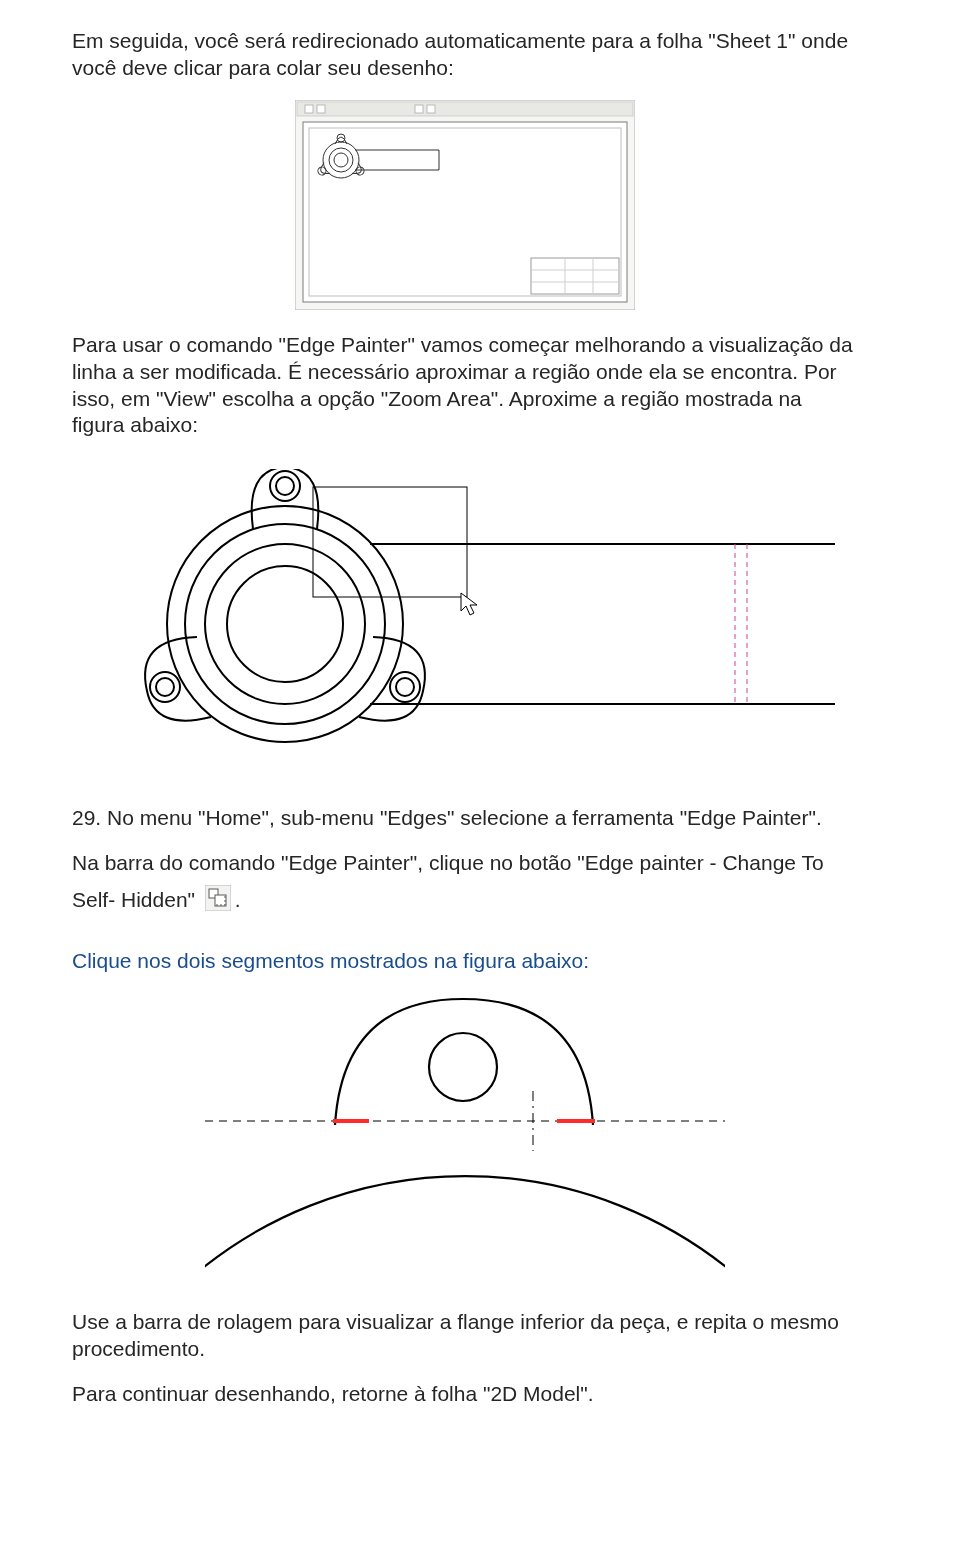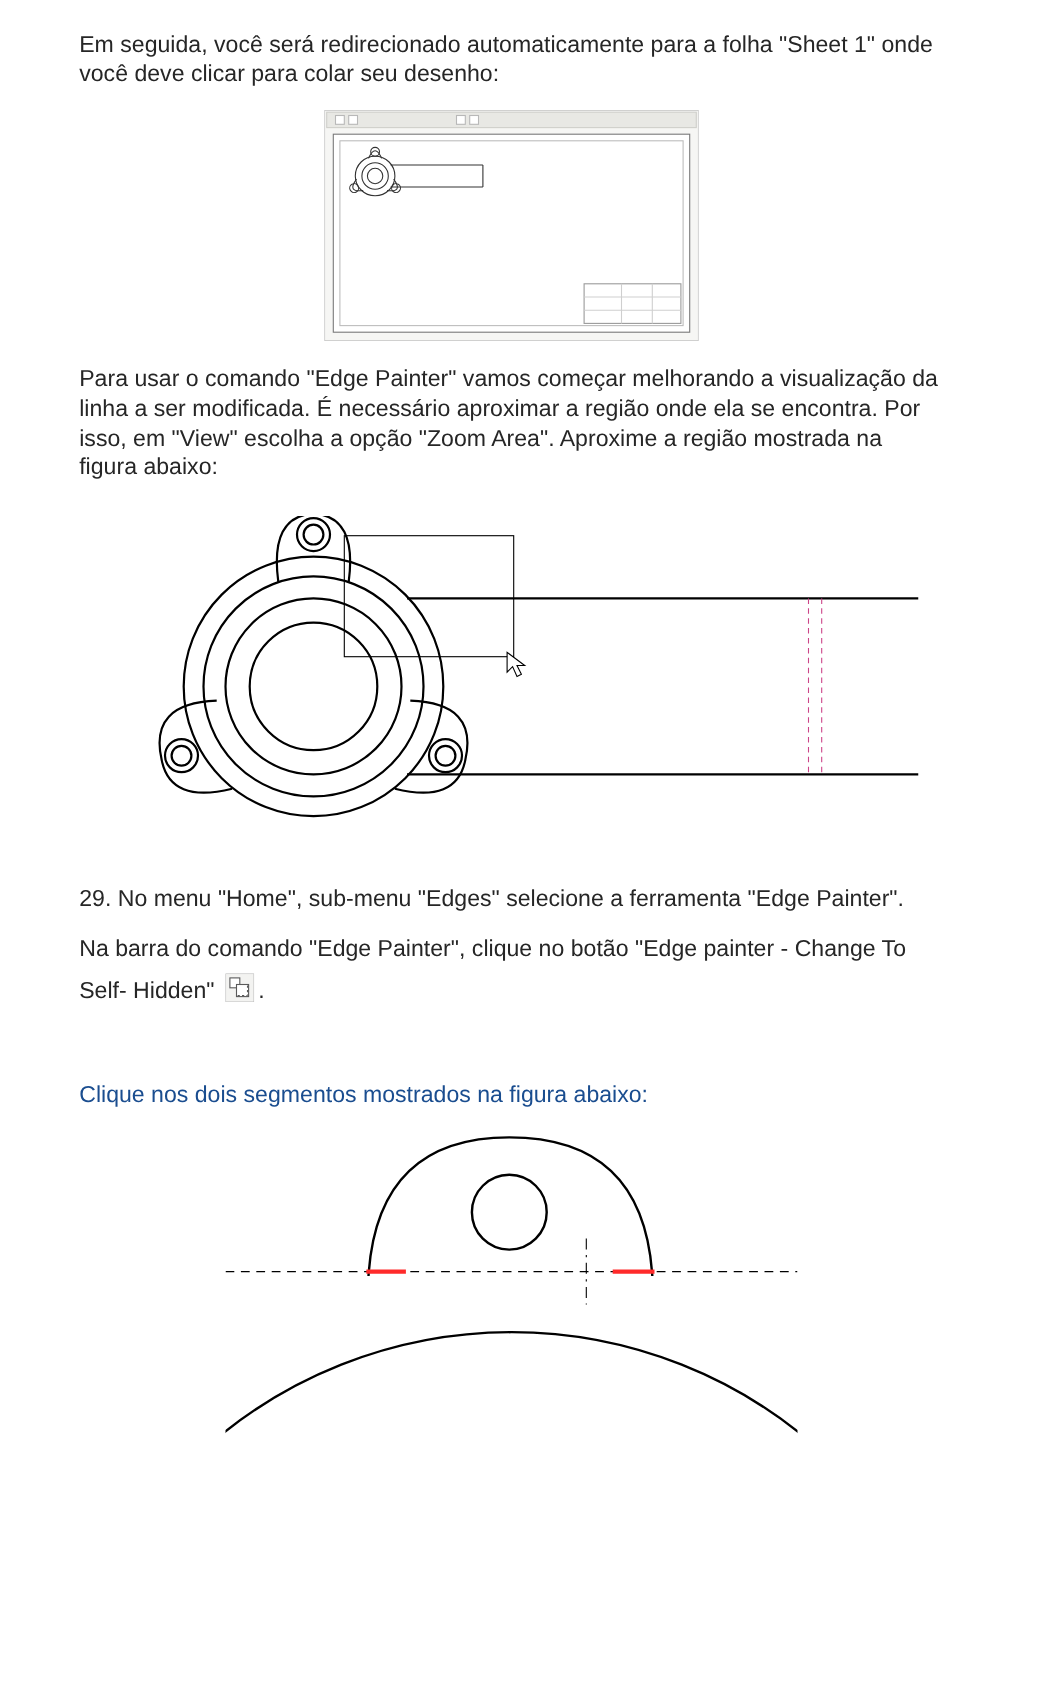--- a/index.html
+++ b/index.html
@@ -13,21 +13,21 @@
   .page {
     width: 929px;
     padding: 28px 72px 40px 72px;
     box-sizing: border-box;
   }
   p {
     margin: 0 0 8px 0;
     font-size: 21px;
     line-height: 1.28;
   }
-  .blue { color: #1a4d8f; margin-top: 34px; }
+  .blue { color: #1a4d8f; }
   .figure {
     width: 100%;
     display: flex;
     justify-content: center;
   }
   .figure svg { display:block; }
   .spacer-sm { height: 10px; }
   .spacer-md { height: 22px; }
   .spacer-lg { height: 36px; }
   .inline-icon {
@@ -182,17 +182,19 @@
 
       <line x1="128" y1="128" x2="164" y2="128" stroke="#ff2a2a" stroke-width="4"></line>
       <line x1="352" y1="128" x2="390" y2="128" stroke="#ff2a2a" stroke-width="4"></line>
 
       <line x1="328" y1="98" x2="328" y2="158" stroke="#000" stroke-width="1" stroke-dasharray="10 5 2 5"></line>
     </svg>
   </div>
 
   <div class="spacer-lg"></div>
 
-
-  <div class="spacer-sm"></div>
-
+  <p>Use a barra de rolagem para visualizar a flange inferior da peça, e repita o mesmo procedimento.</p>
+
+  <div class="spacer-sm"></div>
+
+  <p>Para continuar desenhando, retorne à folha "2D Model".</p>
 
 </div>
 
 </body></html>

